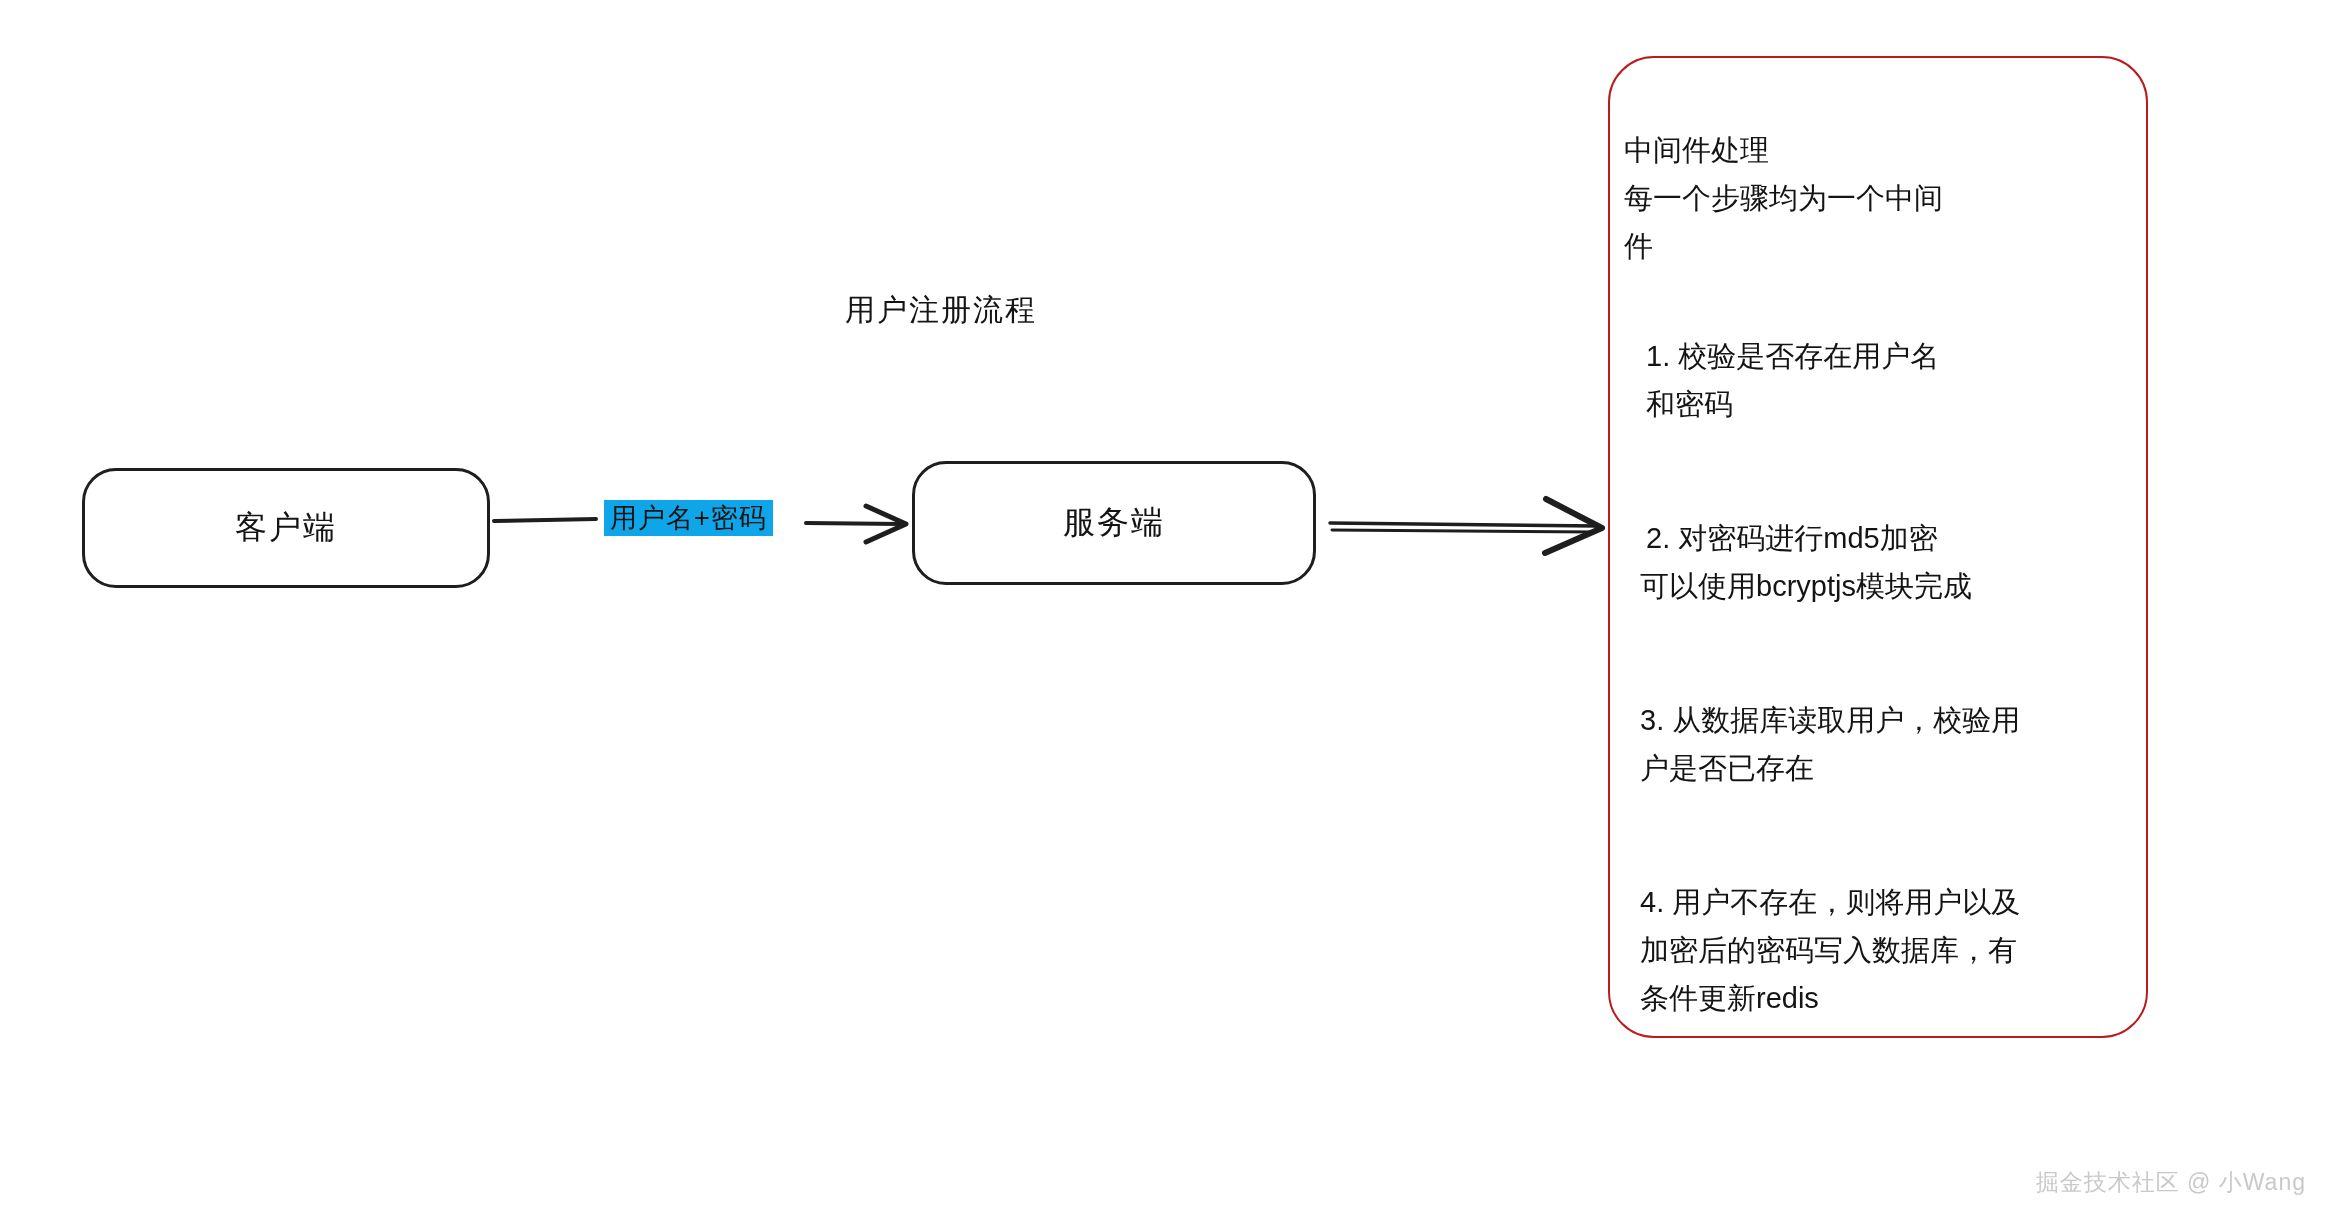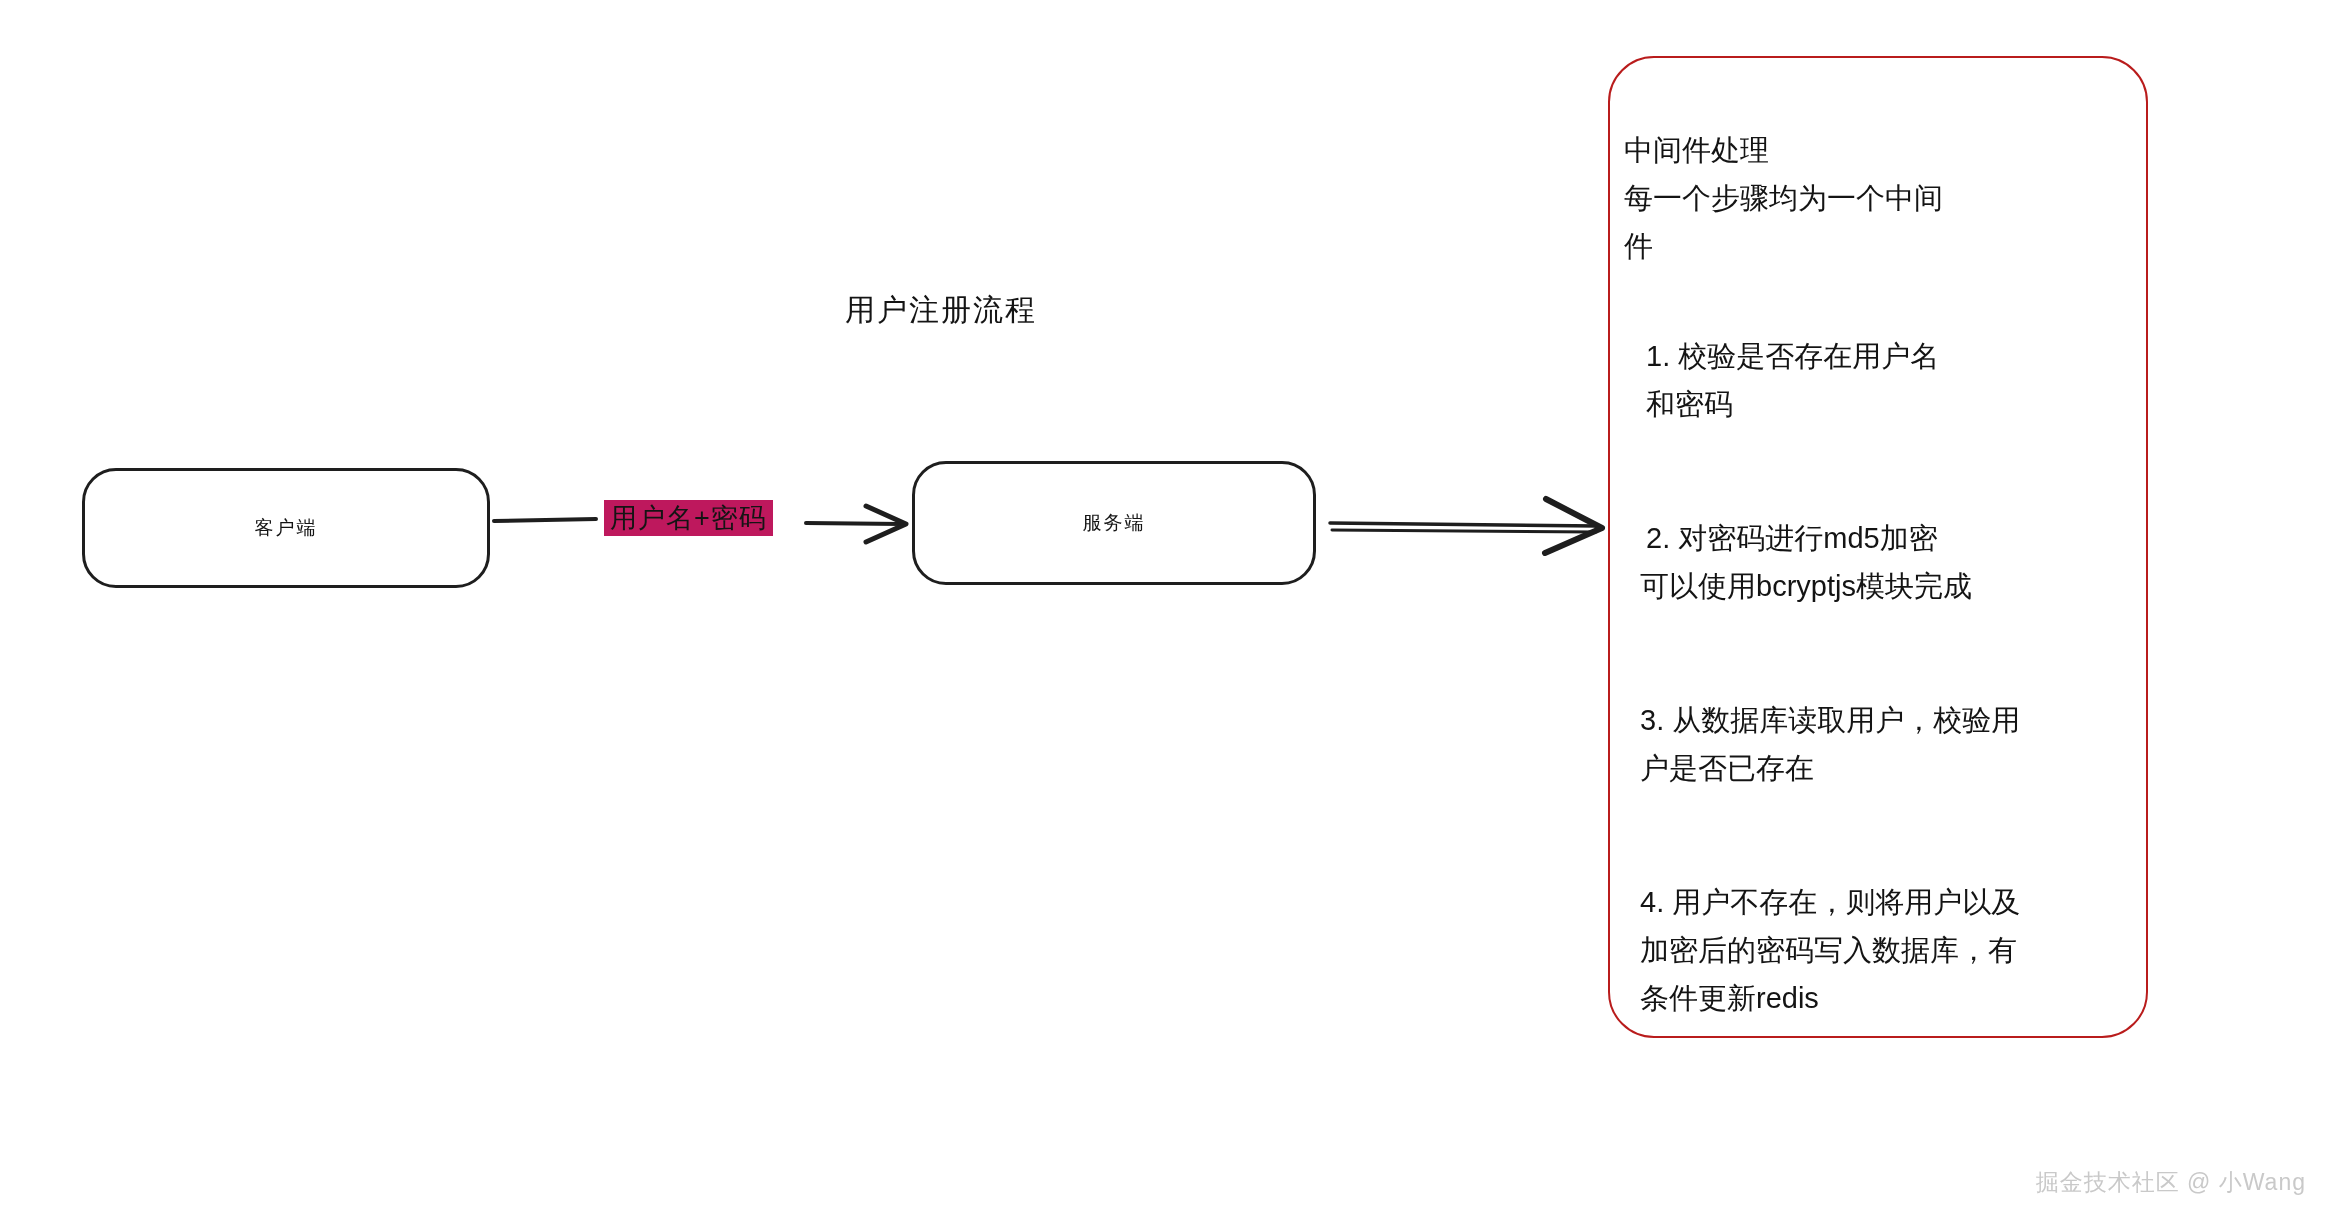--- a/index.html
+++ b/index.html
@@ -25,21 +25,21 @@
     position: absolute;
     box-sizing: border-box;
     background: #ffffff;
     border: 3px solid #1e1e1e;
     border-radius: 34px;
     display: flex;
     align-items: center;
     justify-content: center;
   }
   .node .node-label {
-    font-size: 19px;
+    font-size: 32px;
     letter-spacing: 2px;
     color: #141414;
     font-weight: 400;
     white-space: nowrap;
   }
 
   #node-client { left: 82px;  top: 468px; width: 408px; height: 120px; }
   #node-server { left: 912px; top: 461px; width: 404px; height: 124px; }
 
   
@@ -110,21 +110,21 @@
 
   
   #edge-label-credentials {
     position: absolute;
     left: 604px;
     top: 500px;
     font-size: 27px;
     letter-spacing: 1px;
     color: #141414;
     white-space: nowrap;
-    background: #be185d;
+    background: #0ea5e9;
     padding: 0 6px;
   }
 
   
   #edges {
     position: absolute;
     left: 0; top: 0;
     width: 2328px;
     height: 1232px;
     pointer-events: none;

